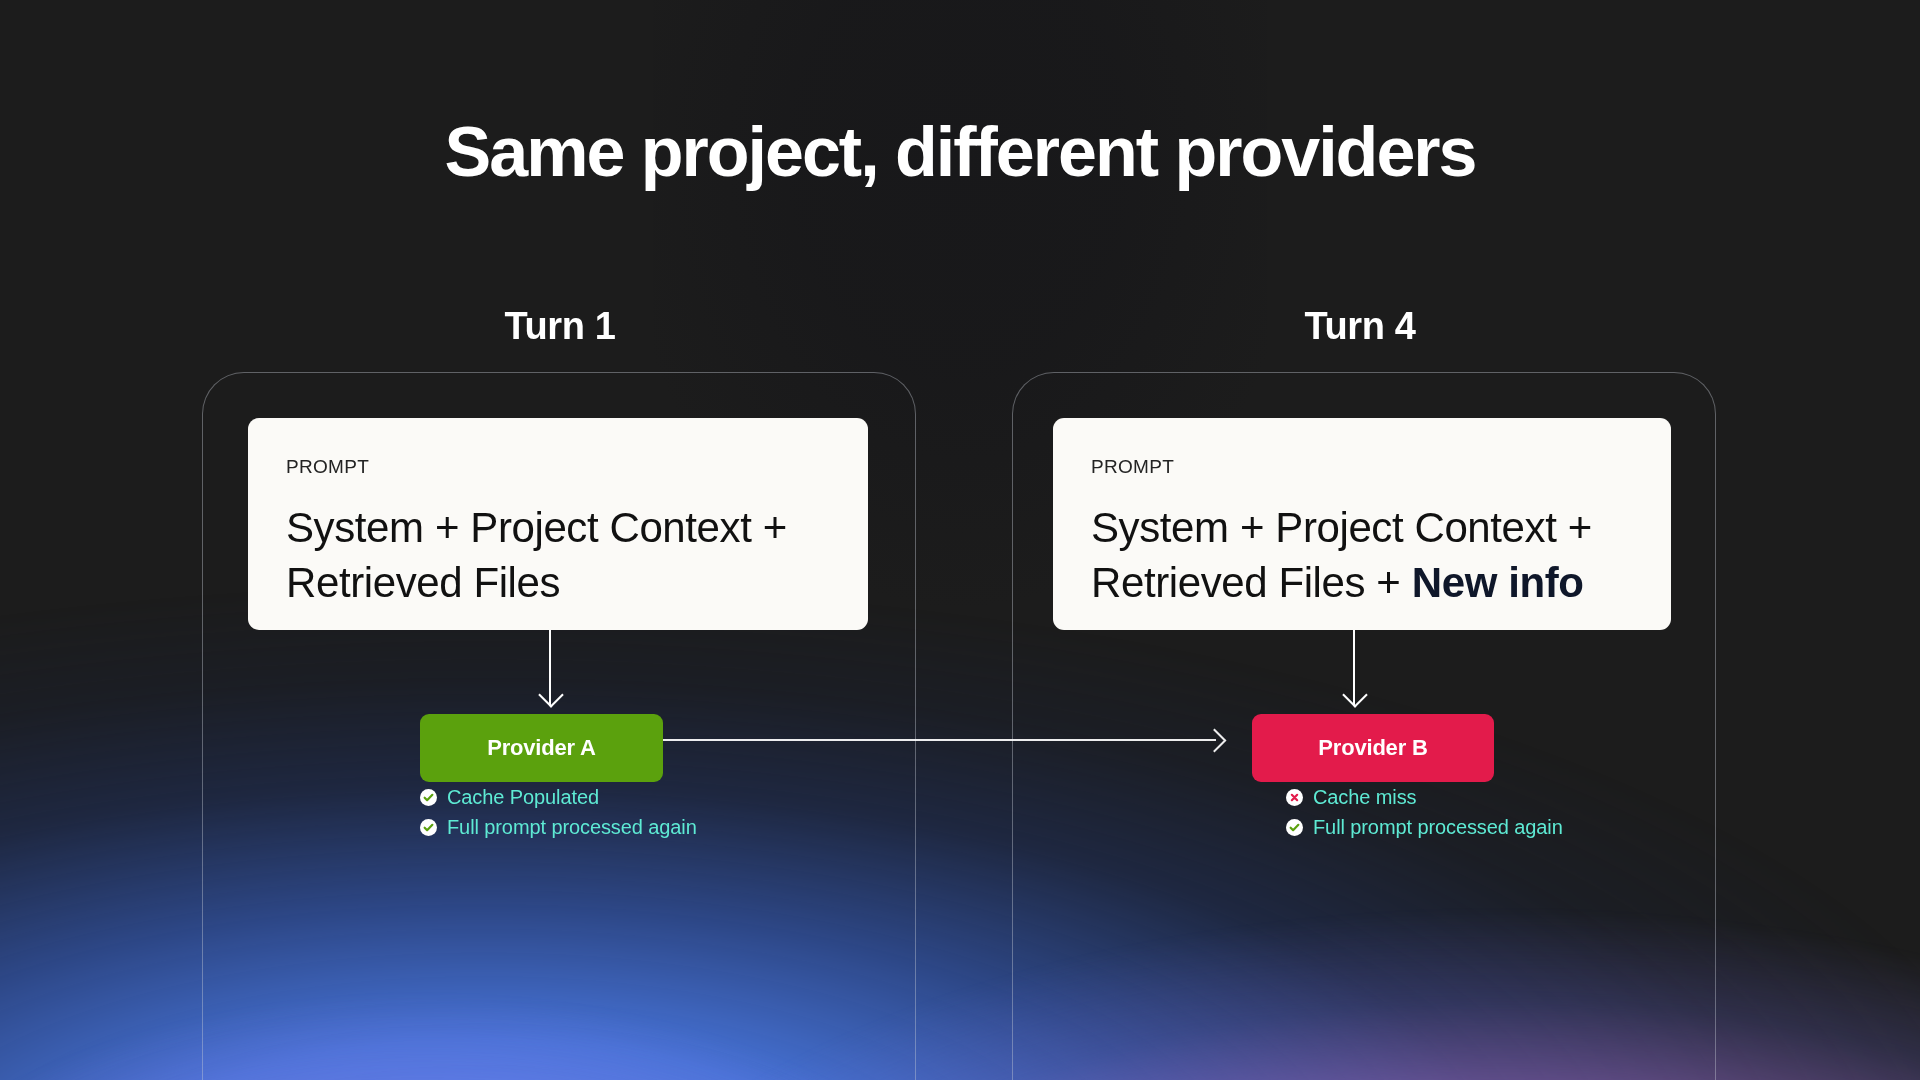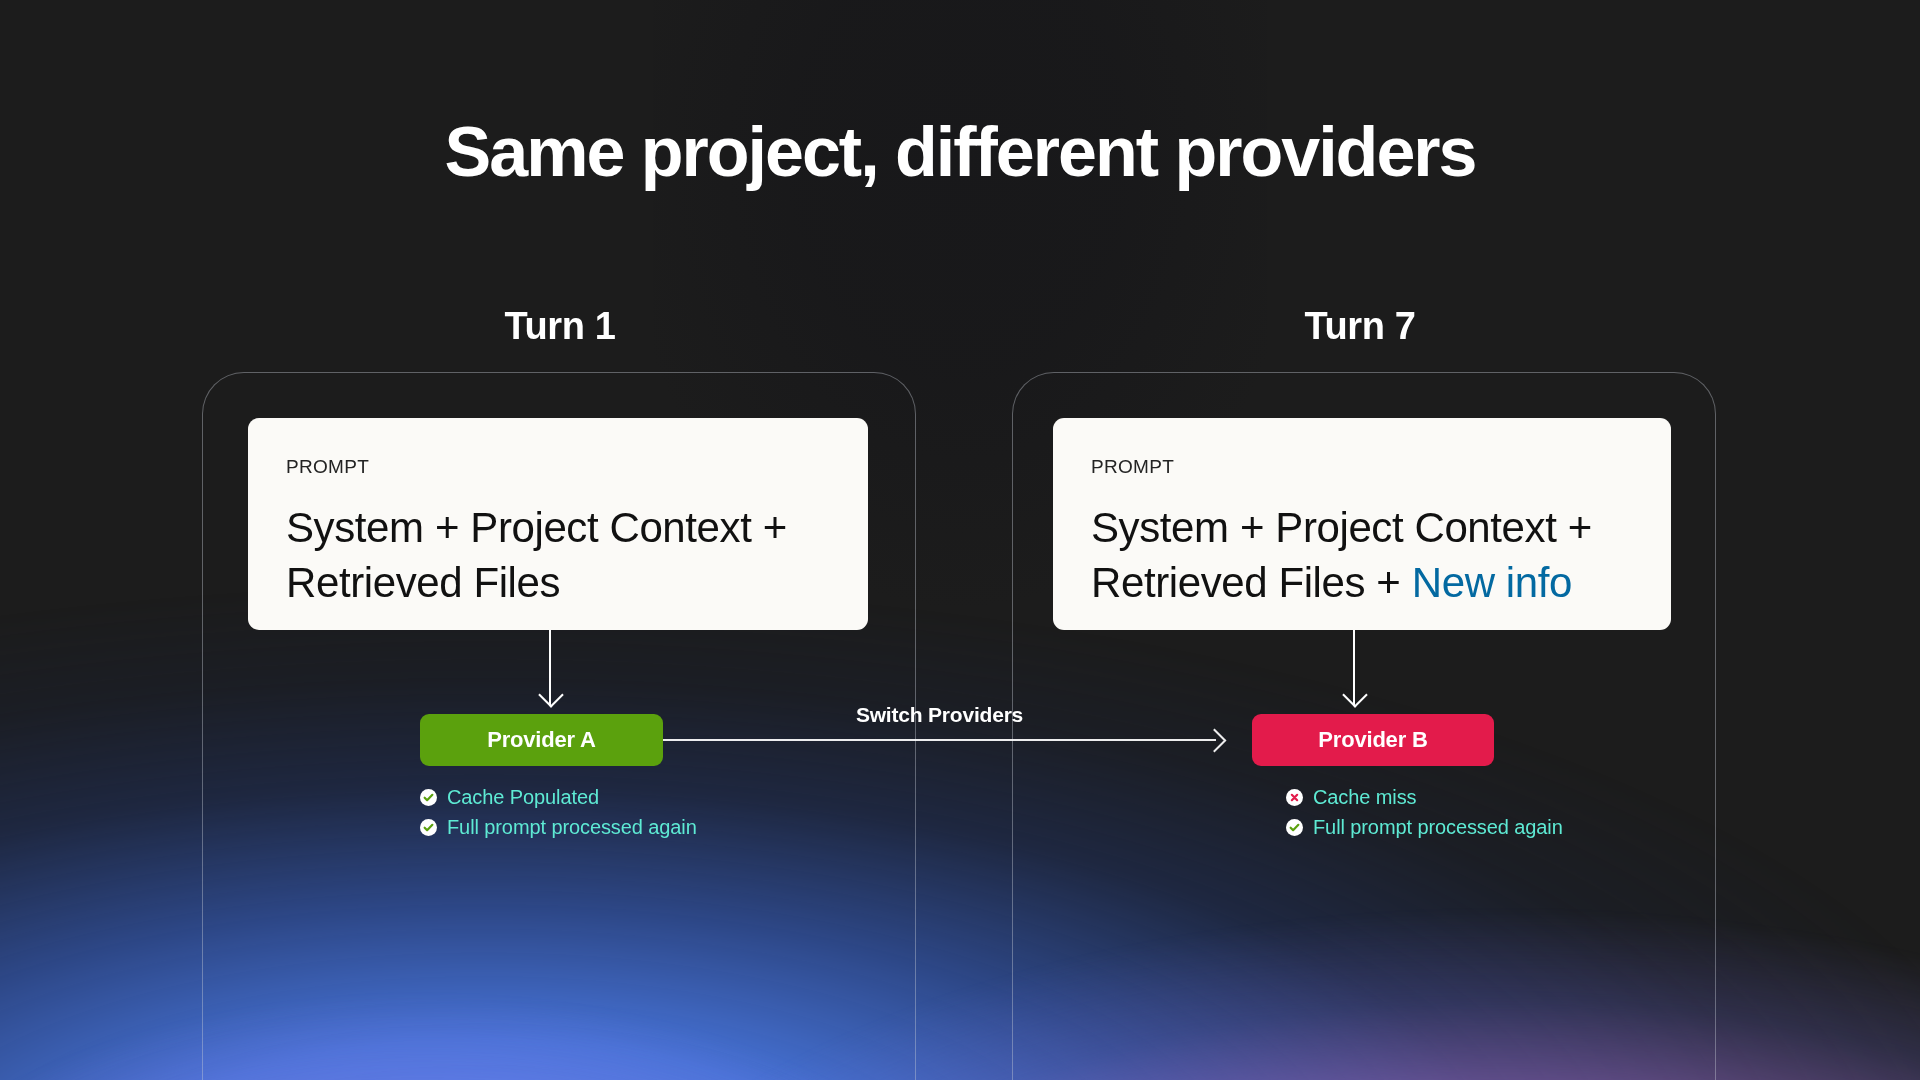--- a/index.html
+++ b/index.html
@@ -146,21 +146,21 @@
     letter-spacing: 0.3px;
     margin: 0 0 22px 0;
   }
   .prompt-text {
     color: #111111;
     font-size: 42px;
     line-height: 1.32;
     letter-spacing: -0.4px;
     margin: 0;
   }
-  .prompt-text .hl { color: #0369a1; }
+  .prompt-text .hl { color: #0f172a; font-weight: bold; }
 
   .vconn {
     position: absolute;
     width: 2px;
     background: #ffffff;
     z-index: 11;
   }
   .vconn.left  { left: 549px; top: 630px; height: 76px; }
   .vconn.right { left: 1353px; top: 630px; height: 76px; }
   .vhead {
@@ -170,21 +170,21 @@
     border-bottom: 2px solid #ffffff;
     transform: rotate(45deg);
     z-index: 11;
   }
   .vhead.left  { left: 542px; top: 686px; }
   .vhead.right { left: 1346px; top: 686px; }
 
   .provider {
     position: absolute;
     top: 714px;
-    height: 52px;
+    height: 68px;
     border-radius: 9px;
     color: #ffffff;
     font-size: 22px;
     font-weight: bold;
     letter-spacing: -0.2px;
     display: flex;
     align-items: center;
     justify-content: center;
   }
   .provider.a { left: 420px; width: 243px; background: #5ba10d; }
@@ -258,21 +258,21 @@
   <div class="bg-pink2"></div>
   <div class="bg-pink"></div>
   <div class="bg-dark-top"></div>
   <div class="bg-dark-center"></div>
 
   <div class="content">
 
     <div class="page-title">Same project, different providers</div>
 
     <div class="turn-label left">Turn 1</div>
-    <div class="turn-label right">Turn 7</div>
+    <div class="turn-label right">Turn 4</div>
 
     <div class="panel left"></div>
     <div class="panel right"></div>
 
     <div class="prompt-card left">
       <div class="prompt-kicker">PROMPT</div>
       <div class="prompt-text"><span>System + Project Context + Retrieved Files</span><span class="hl"></span></div>
     </div>
 
     <div class="prompt-card right">
@@ -285,21 +285,20 @@
     <div class="vconn right"></div>
     <div class="vhead right"></div>
 
     <div class="provider a">
       <span>Provider A</span>
     </div>
     <div class="provider b">
       <span>Provider B</span>
     </div>
 
-    <div class="switch-label">Switch Providers</div>
     <div class="switch-line"></div>
     <div class="switch-head"></div>
 
     <div class="checks left">
       <div class="check-row">
         <span class="check-mark">
           <svg width="11" height="11" viewBox="0 0 12 12">
               <path d="M1.8 6.2 L4.5 8.9 L10.2 3.1" fill="none" stroke="#5ba10d" stroke-width="2.4" stroke-linecap="round" stroke-linejoin="round"></path>
             </svg>
         </span>

